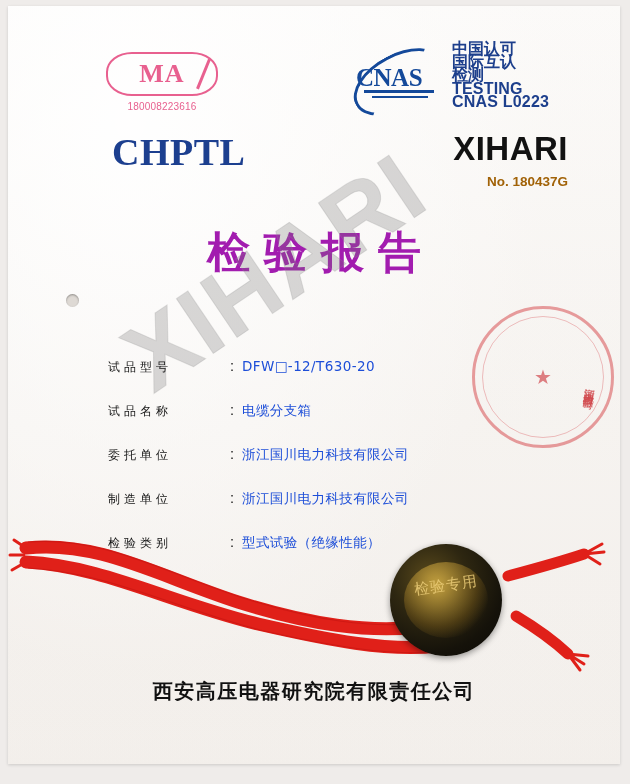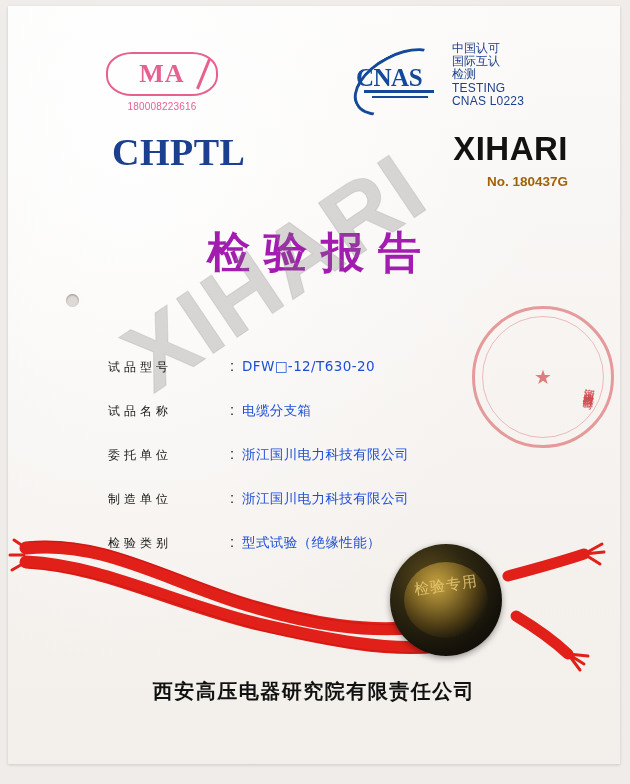--- a/index.html
+++ b/index.html
@@ -144,24 +144,24 @@
     right: 16px;
     top: 44px;
     width: 56px;
     height: 2px;
     background: #14499a;
   }
   .cnas-info {
     position: absolute;
     left: 444px;
     top: 0px;
-    font-size: 12px;
+    font-size: 16px;
     line-height: 13.2px;
     color: #1d3f8c;
-    font-weight: normal;
+    font-weight: bold;
   }
   .cnas-info .lat { letter-spacing: .2px; }
 
   
   .chptl {
     position: absolute;
     left: 104px;
     top: 124px;
     font-family: "Liberation Serif", serif;
     font-weight: bold;

